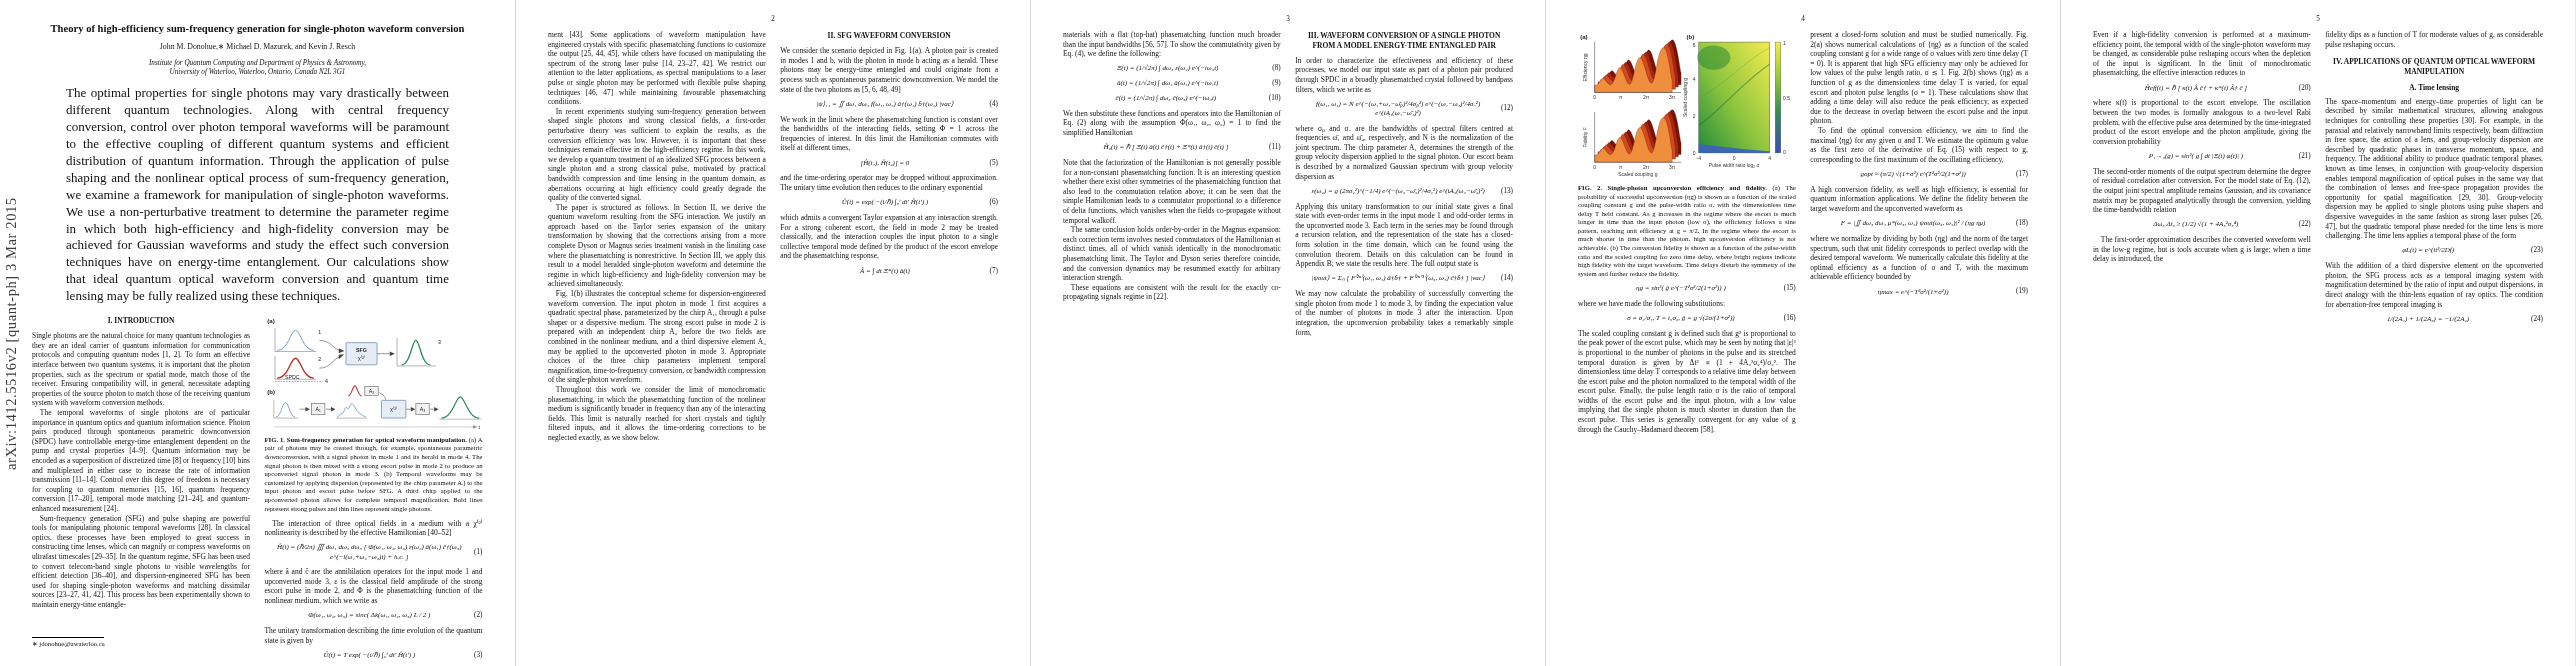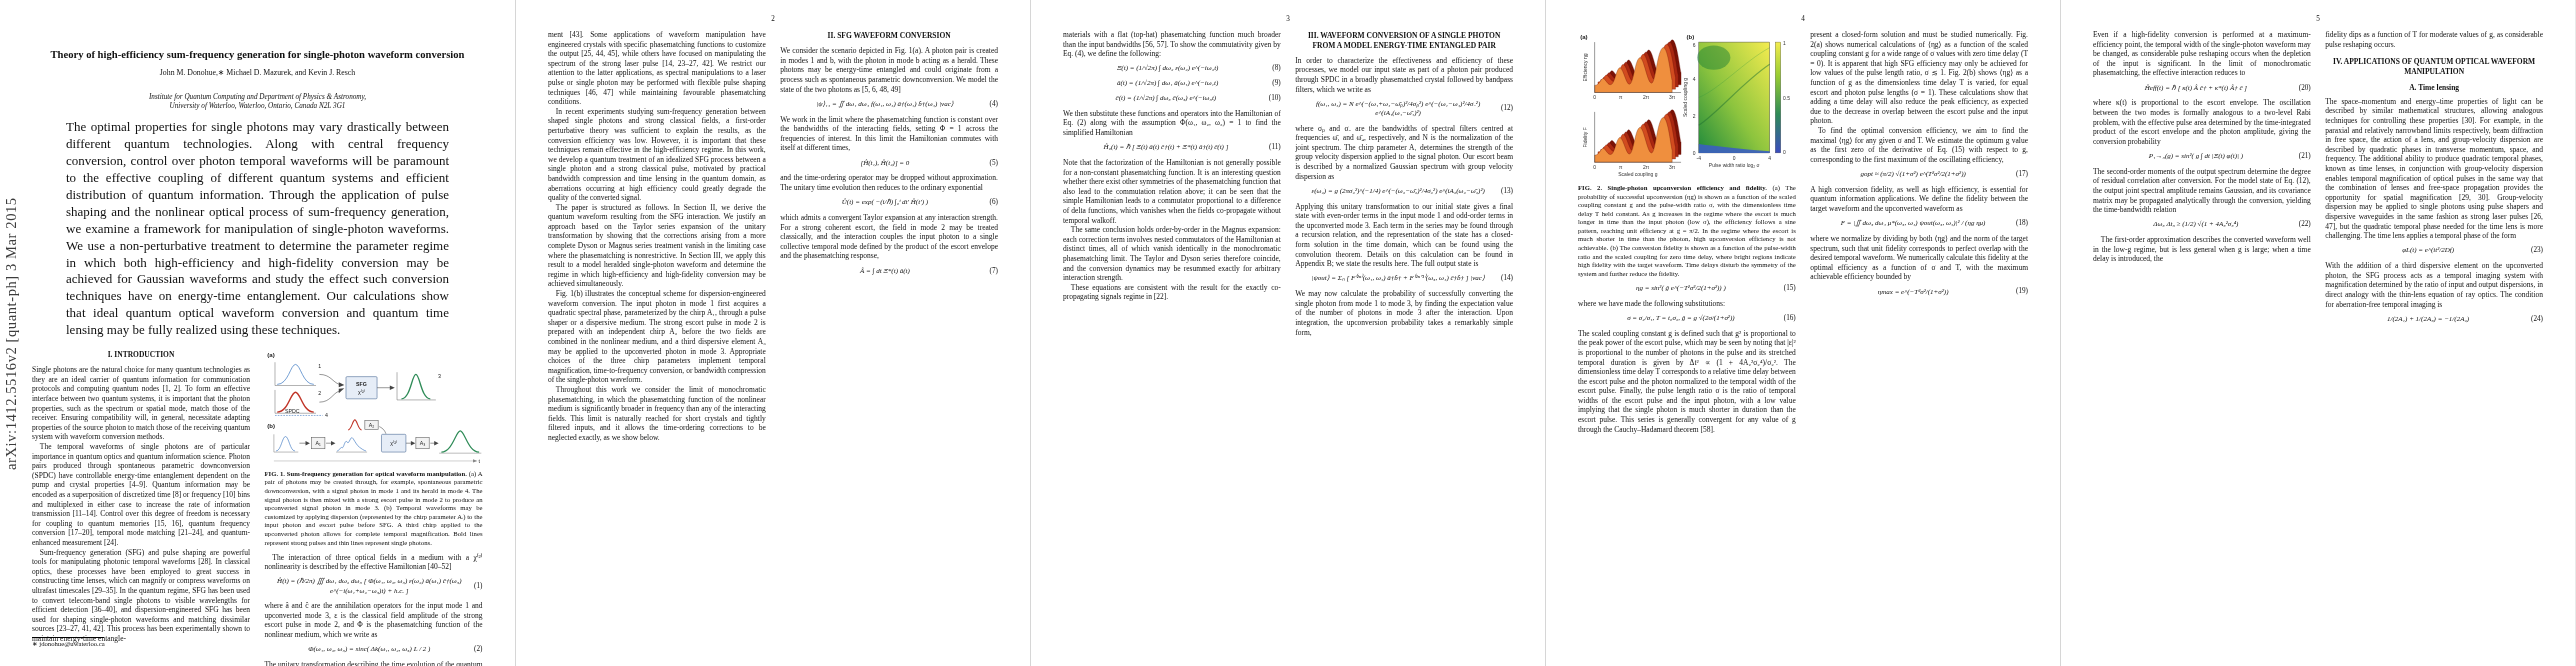--- a/index.html
+++ b/index.html
@@ -2,25 +2,25 @@
 <html style="font-size:9px"><head>
 <meta charset="utf-8">
 <style>
   *{margin:0;padding:0;box-sizing:border-box}
   html,body{width:2576px;height:667px;background:#e9e9e9;font-family:"Liberation Serif",serif;color:#111}
   .spread{display:flex;width:2576px;height:667px}
   .page{position:relative;flex:0 0 515px;width:515px;height:667px;background:#ffffff;padding:0 32px;overflow:hidden}
   .page + .page{border-left:0.6px solid #d6d6d6}
   .pagenum{position:absolute;top:14.5px;left:0;right:0;text-align:center;font-size:7.2px}
   .arxiv{position:absolute;left:3.3px;top:0;height:667px;writing-mode:vertical-rl;transform:rotate(180deg);text-align:center;font-size:14.5px;letter-spacing:0.6px;color:#3c3c3c;font-family:"Liberation Serif",serif;white-space:nowrap}
-  .masthead{padding-top:48px;text-align:center}
+  .masthead{padding-top:22px;text-align:center}
   .title{font-size:10.6px;font-weight:bold;max-width:417px;margin:0 auto;line-height:1.25}
   .authors{margin-top:6.7px;font-size:7.8px}
   .affil{font-size:7.2px;font-style:italic;line-height:1.3}
-  .affil.first{margin-top:16px}
+  .affil.first{margin-top:8px}
   .abstract{max-width:383px;margin:7.8px auto 0;text-align:justify;font-size:13px;line-height:1.3}
   .cols{display:flex;gap:14.5px;margin-top:10px}
   .cols.tall{margin-top:30px}
   .col{width:218px;font-size:7.5px;line-height:1.28;text-align:justify}
   .para{margin:0;text-indent:7.8px}
   .para.ni{text-indent:0}
   .sec{text-align:center;font-weight:bold;font-size:7.5px;margin:7.8px 4.4px 5.6px}
   .col > .sec:first-child{margin-top:1.1px}
   .subsec{text-align:center;font-weight:bold;font-size:7.5px;margin:6.7px 0 4.4px}
   .eq{display:flex;align-items:center;margin:5.6px 0}
@@ -370,21 +370,21 @@
           <p class="para ni">where κ(t) is proportional to the escort envelope. The oscillation between the two modes is formally analogous to a two-level Rabi problem, with the effective pulse area determined by the time-integrated product of the escort envelope and the photon amplitude, giving the conversion probability</p>
           <div class="eq">
             <span class="eqbody">P₁→₃(g) = sin²( g ∫ dt |Ξ(t) φ(t)| )</span>
             <span class="eqnum">(21)</span>
           </div>
           <p class="para ni">The second-order moments of the output spectrum determine the degree of residual correlation after conversion. For the model state of Eq. (12), the output joint spectral amplitude remains Gaussian, and its covariance matrix may be propagated analytically through the conversion, yielding the time-bandwidth relation</p>
           <div class="eq">
             <span class="eqbody">Δω₃ Δt₃ ≥ (1/2) √(1 + 4A₃²σ₃⁴)</span>
             <span class="eqnum">(22)</span>
           </div>
-          <p class="para">The first-order approximation describes the converted waveform well in the low-g regime, but is less general when g is large; when a time delay is introduced, the</p>
+          <p class="para">The first-order approximation describes the converted waveform well in the low-g regime, but is tools accurate when g is large; when a time delay is introduced, the</p>
         </div>
       <div class="col">
           <p class="para ni">fidelity dips as a function of T for moderate values of g, as considerable pulse reshaping occurs.</p>
           <div class="sec">IV. APPLICATIONS OF QUANTUM OPTICAL WAVEFORM MANIPULATION</div>
           <div class="subsec">A. Time lensing</div>
           <p class="para ni">The space–momentum and energy–time properties of light can be described by similar mathematical structures, allowing analogous techniques for controlling these properties [30]. For example, in the paraxial and relatively narrowband limits respectively, beam diffraction in free space, the action of a lens, and group-velocity dispersion are described by quadratic phases in transverse momentum, space, and frequency. The additional ability to produce quadratic temporal phases, known as time lenses, in conjunction with group-velocity dispersion enables temporal magnification of optical pulses in the same way that the combination of lenses and free-space propagation provides the opportunity for spatial magnification [29, 30]. Group-velocity dispersion may be applied to single photons using pulse shapers and dispersive waveguides in the same fashion as strong laser pulses [26, 47], but the quadratic temporal phase needed for the time lens is more challenging. The time lens applies a temporal phase of the form</p>
           <div class="eq">
             <span class="eqbody">φL(t) = e^(it²/2Df)</span>
             <span class="eqnum">(23)</span>
           </div>

